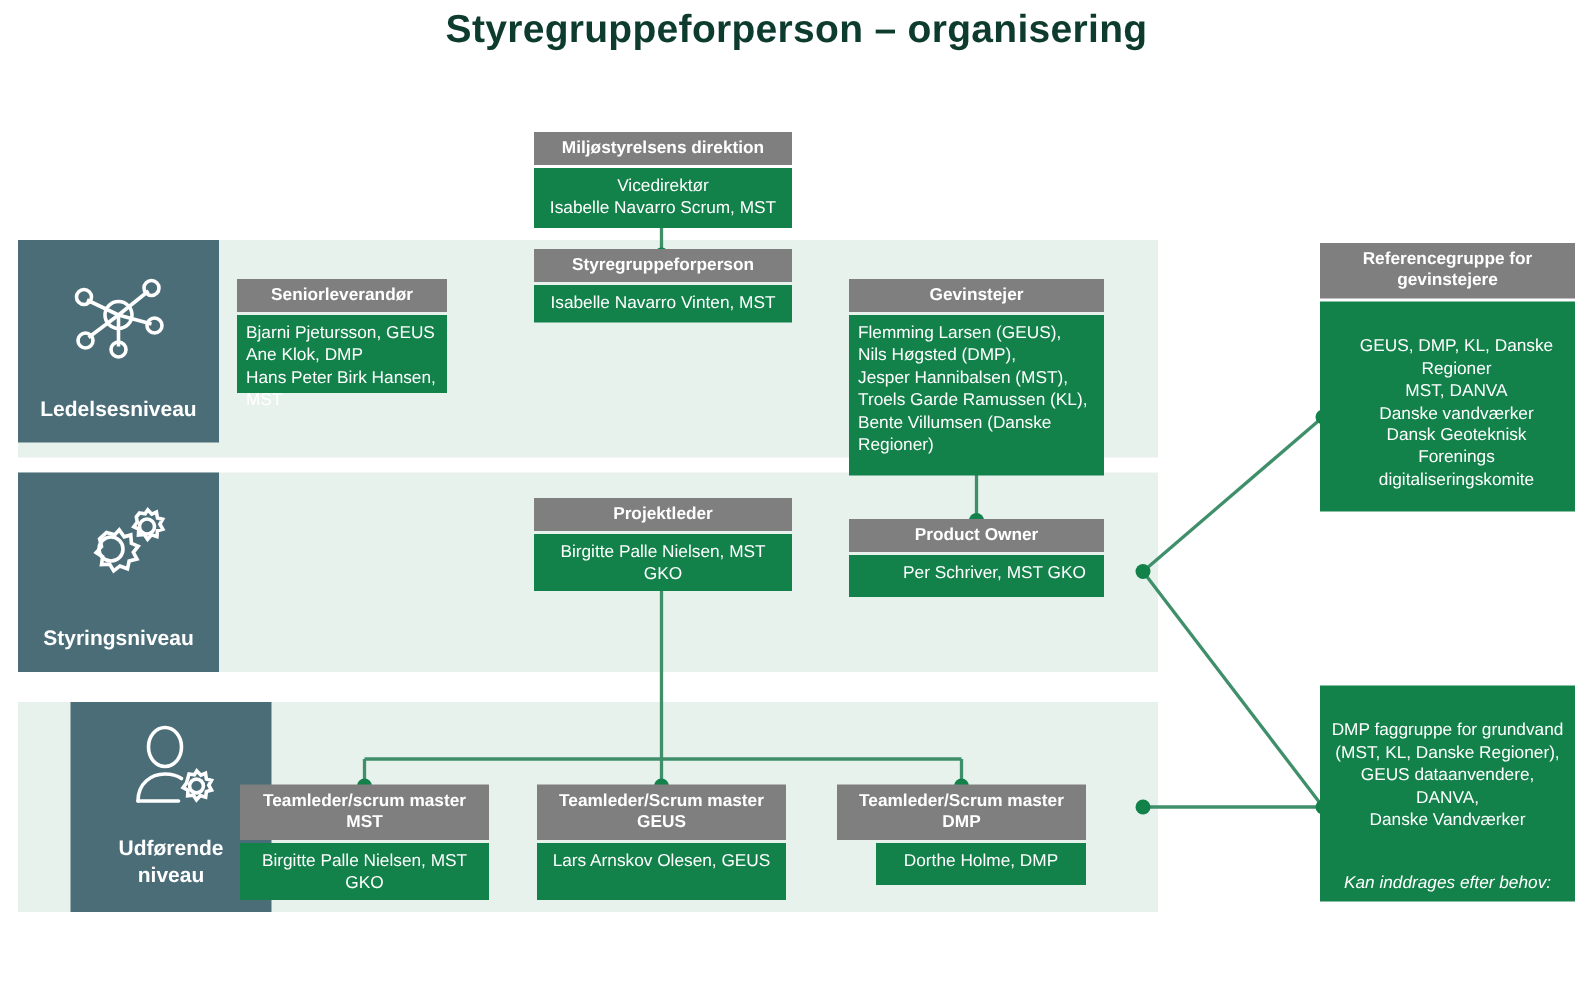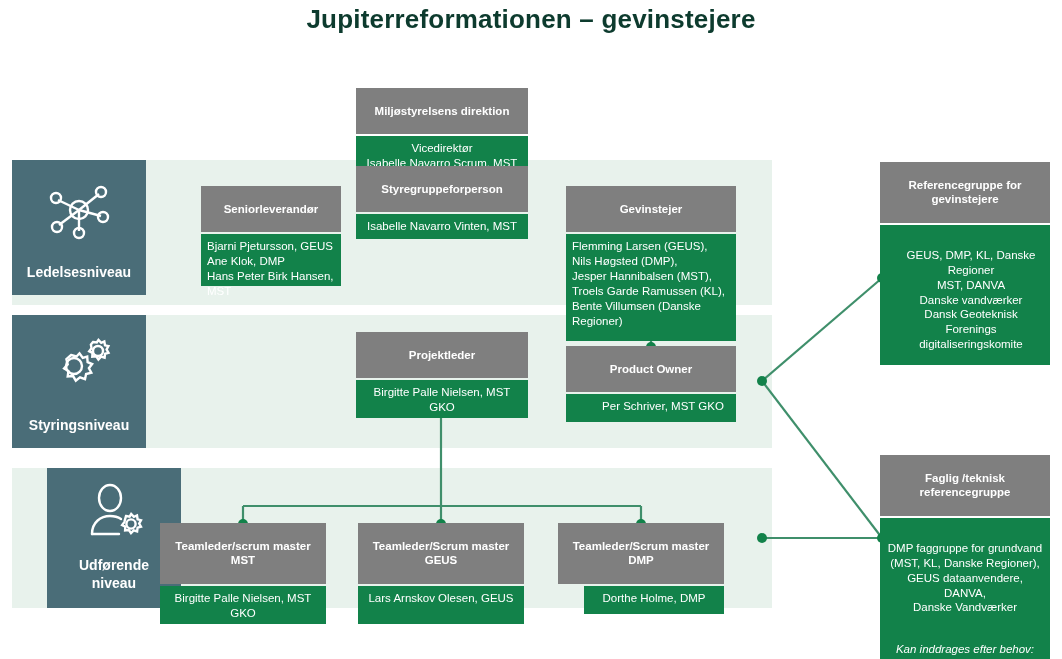--- a/index.html
+++ b/index.html
@@ -37,21 +37,21 @@
     color: #ffffff; font-size: 14px; font-weight: bold;
     text-align: center; line-height: 1.25;
   }
 
   
   .node { position: absolute; }
   .node-head {
     background: #7f7f7f; color: #ffffff;
     font-size: 11.5px; font-weight: bold;
     text-align: center; line-height: 1.25;
-    padding: 16px 4px; white-space: pre-line;
+    padding: 4px 4px; white-space: pre-line;
   }
   .node-body {
     background: #12824a; color: #ffffff;
     font-size: 11.5px; text-align: center; line-height: 1.3;
     padding: 5px 6px; margin-top: 2px; white-space: pre-line;
   }
   .node-body.left { text-align: left; }
   .node-body .note-label { font-style: italic; }
 
   
@@ -59,21 +59,21 @@
     position: absolute; left: 0; top: 0;
     width: 1062px; height: 659px;
     pointer-events: none;
   }
 </style>
 </head>
 <body>
 
 <div id="stage">
 
-  <div class="page-title">Jupiterreformationen – gevinstejere</div>
+  <div class="page-title">Styregruppeforperson – organisering</div>
 
   <div class="band" style="left:12px; top:160px; width:760px; height:145px;"></div>
   <div class="band" style="left:12px; top:315px; width:760px; height:133px;"></div>
   <div class="band" style="left:12px; top:468px; width:760px; height:140px;"></div>
 
   <svg class="svg-layer" viewBox="0 0 1062 659">
     <g stroke="#3f8f6b" stroke-width="2.2" fill="none">
 
       <line x1="441" y1="141" x2="441" y2="170"></line>
 
@@ -155,21 +155,21 @@
     <span class="level-label" style="white-space:pre-line;">Udførende
 niveau</span>
   </div>
 
   <div class="node" style="left:356px; top:88px; width:172px;">
     <div class="node-head">Miljøstyrelsens direktion</div>
     <div class="node-body">Vicedirektør
 Isabelle Navarro Scrum, MST</div>
   </div>
 
-  <div class="node" style="left:158px; top:186px; width:140px;margin-left:43px;">
+  <div class="node" style="left:158px; top:186px; width:140px;">
     <div class="node-head">Seniorleverandør</div>
     <div class="node-body left" style="height:52px;">Bjarni Pjetursson, GEUS
 Ane Klok, DMP
 Hans Peter Birk Hansen, MST</div>
   </div>
 
   <div class="node" style="left:356px; top:166px; width:172px;">
     <div class="node-head">Styregruppeforperson</div>
     <div class="node-body">Isabelle Navarro Vinten, MST</div>
   </div>
@@ -206,22 +206,20 @@
     <div class="node-body" style="height:38px;">Birgitte Palle Nielsen, MST
 GKO</div>
   </div>
 
   <div class="node" style="left:566px; top:346px; width:170px;">
     <div class="node-head">Product Owner</div>
     <div class="node-body" style="height:28px;padding-left:30px;">Per Schriver, MST GKO</div>
   </div>
 
   <div class="node" style="left:880px; top:455px; width:170px;">
-    <div class="node-head">Faglig  /teknisk
-referencegruppe</div>
     <div class="node-body" style="height:144px; padding-top:8px;">
       <span style="white-space:pre-line; display:block;">DMP faggruppe for grundvand
 (MST,  KL, Danske Regioner),
 GEUS dataanvendere, DANVA,
 Danske Vandværker</span>
       <span class="note-label" style="display:block; margin-top:12px;">Kan inddrages efter behov:</span>
       <span style="white-space:pre-line; display:block;">Evt.  3. partsleverandører,
 GKO-fagfolk, repræsentanter
 for bygherrer, repræsentanter
 for klimatilpasning m.fl.</span>

